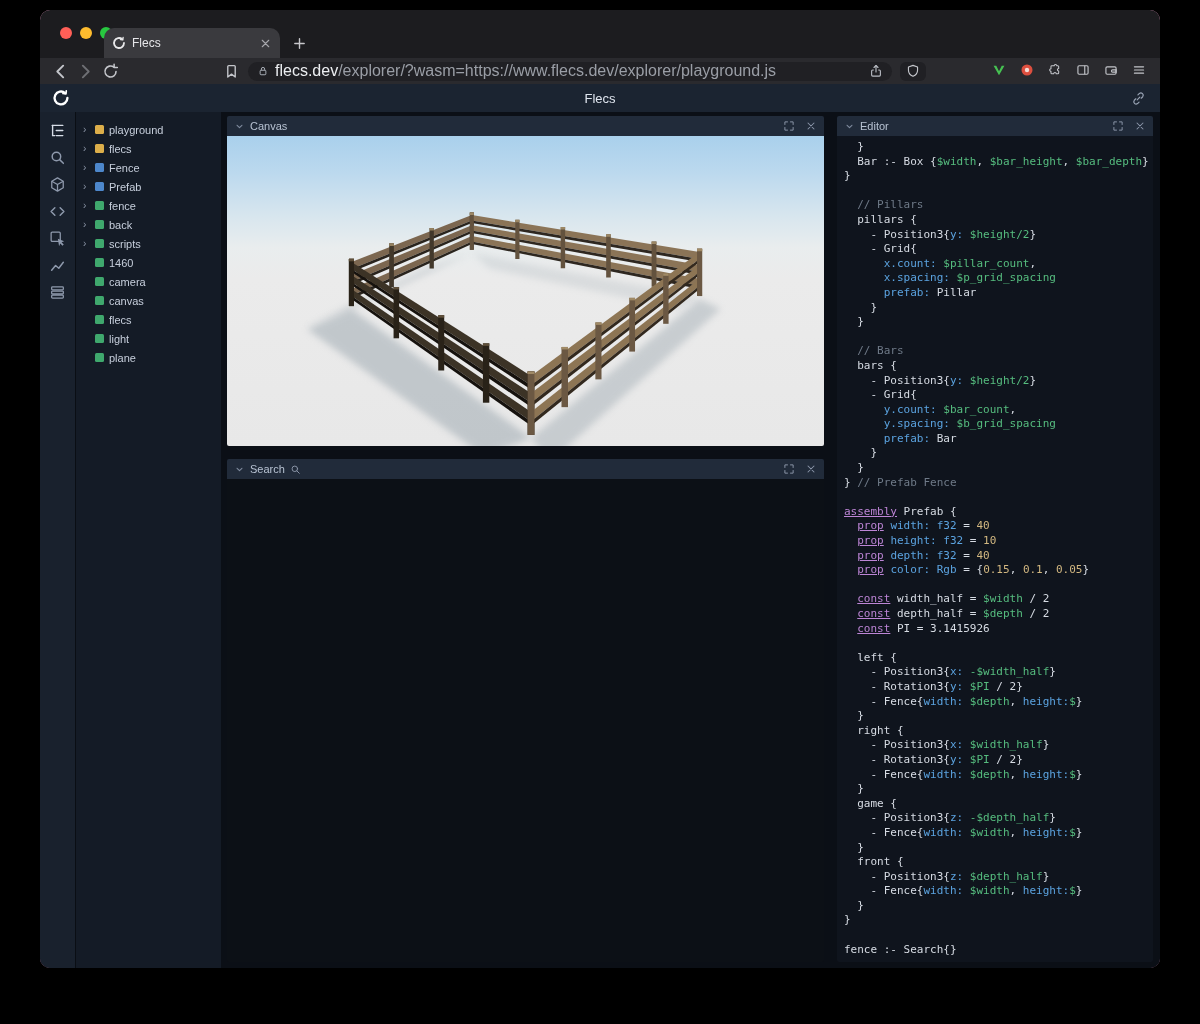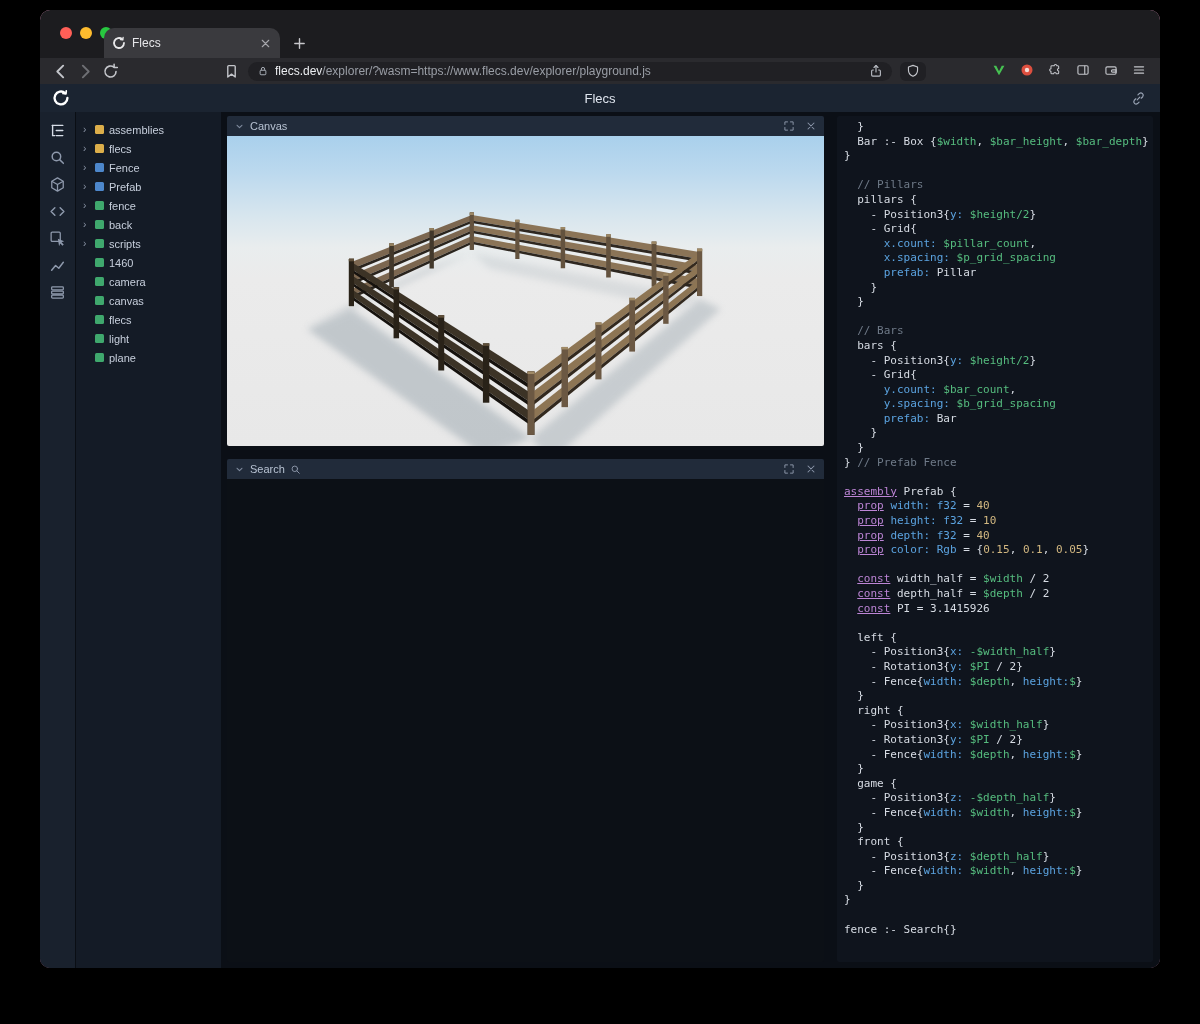--- a/index.html
+++ b/index.html
@@ -20,21 +20,21 @@
   .tab-close { width:13px; height:13px; color:#a6a6ab; }
   .newtab { position:absolute; left:252px; bottom:7px; width:15px; height:15px; color:#c7c7cb; }
 
   .toolbar { height:26px; background:#2a2a2e; display:flex; align-items:center; padding:0 12px; gap:8px; flex:0 0 auto; }
   .tb-icon { width:17px; height:17px; color:#c3c5ca; flex:0 0 auto; }
   .tb-icon.dim { color:#6e6f74; }
   .bookmark-gap { margin-left:96px; }
   .urlbar { flex:1; height:19px; background:#202024; border-radius:10px; display:flex;
     align-items:center; padding:0 9px; gap:6px; min-width:0; }
   .urlbar .lock { width:12px; height:12px; color:#aab0b8; flex:0 0 auto; }
-  .url-text { font-size:12px; white-space:nowrap; overflow:hidden; min-width:0; }
+  .url-text { font-size:16px; white-space:nowrap; overflow:hidden; min-width:0; }
   .url-domain { color:#eceef1; } .url-rest { color:#9a9ea6; }
   .url-share { width:14px; height:14px; color:#b8bcc3; margin-left:auto; flex:0 0 auto; }
   .shieldbtn { width:26px; height:19px; background:#202024; border-radius:6px; display:flex;
     align-items:center; justify-content:center; color:#c3c5ca; }
   .shieldbtn svg, .cluster svg { width:14px; height:14px; }
   .cluster { display:flex; align-items:center; gap:12px; margin-left:58px; }
   .cluster .tb-icon { width:16px; height:16px; }
 
   
   .app { flex:1; display:flex; flex-direction:column; background:#0c1118; min-height:0; }
@@ -236,21 +236,21 @@
           <div class="side-icon"><svg viewBox="0 0 16 16" stroke="currentColor" stroke-width="1.2" fill="none">
               <rect x="2.5" y="2.8" width="11" height="2.8" rx=".8"></rect>
               <rect x="2.5" y="6.6" width="11" height="2.8" rx=".8"></rect>
               <rect x="2.5" y="10.4" width="11" height="2.8" rx=".8"></rect>
             </svg></div>
         </div>
       <div class="tree" id="tree">
           <div class="tree-row">
             <span class="tree-exp">›</span>
             <span class="tree-sq" style="background: rgb(220, 174, 74);"></span>
-            <span class="tree-label">assemblies</span>
+            <span class="tree-label">playground</span>
           </div>
           <div class="tree-row">
             <span class="tree-exp">›</span>
             <span class="tree-sq" style="background: rgb(220, 174, 74);"></span>
             <span class="tree-label">flecs</span>
           </div>
           <div class="tree-row">
             <span class="tree-exp">›</span>
             <span class="tree-sq" style="background: rgb(77, 135, 203);"></span>
             <span class="tree-label">Fence</span>
@@ -433,20 +433,39 @@
             <span class="ph-btn" style="display: inline-flex;">
                 <svg viewBox="0 0 16 16" stroke="currentColor" stroke-width="1.4" stroke-linecap="round" fill="none">
                   <path d="M4 4l8 8M12 4l-8 8"></path>
                 </svg>
               </span>
           </div>
           <div class="search-body"></div>
         </div>
 
         <div class="panel" style="left:616px;top:4px;width:316px;height:846px;">
+          <div class="panel-h">
+            <span class="ph-chev" style="display: inline-flex;">
+                <svg viewBox="0 0 16 16" stroke="currentColor" stroke-width="1.6" fill="none" stroke-linecap="round" stroke-linejoin="round">
+                  <path d="M4.5 6.2L8 9.8l3.5-3.6"></path>
+                </svg>
+              </span>
+            <span class="ph-title">Editor</span>
+            <span class="sp"></span>
+            <span class="ph-btn" style="display: inline-flex;">
+                <svg viewBox="0 0 16 16" stroke="currentColor" stroke-width="1.3" fill="none" stroke-linecap="round">
+                  <path d="M6 2.5H2.5V6M10 2.5h3.5V6M13.5 10v3.5H10M6 13.5H2.5V10"></path>
+                </svg>
+              </span>
+            <span class="ph-btn" style="display: inline-flex;">
+                <svg viewBox="0 0 16 16" stroke="currentColor" stroke-width="1.4" stroke-linecap="round" fill="none">
+                  <path d="M4 4l8 8M12 4l-8 8"></path>
+                </svg>
+              </span>
+          </div>
           <div class="editor-body" id="code">
               <div class="code-line"><span class="tk-d">  }</span></div>
               <div class="code-line"><span class="tk-d">  Bar :- Box {</span><span class="tk-v">$width</span><span class="tk-d">, </span><span class="tk-v">$bar_height</span><span class="tk-d">, </span><span class="tk-v">$bar_depth</span><span class="tk-d">}</span></div>
               <div class="code-line"><span class="tk-d">}</span></div>
               <div class="code-line">&nbsp;</div>
               <div class="code-line"><span class="tk-c">  // Pillars</span></div>
               <div class="code-line"><span class="tk-d">  pillars {</span></div>
               <div class="code-line"><span class="tk-d">    - Position3{</span><span class="tk-p">y:</span><span class="tk-d"> </span><span class="tk-v">$height/2</span><span class="tk-d">}</span></div>
               <div class="code-line"><span class="tk-d">    - Grid{</span></div>
               <div class="code-line"><span class="tk-p">      x.count:</span><span class="tk-d"> </span><span class="tk-v">$pillar_count</span><span class="tk-d">,</span></div>

